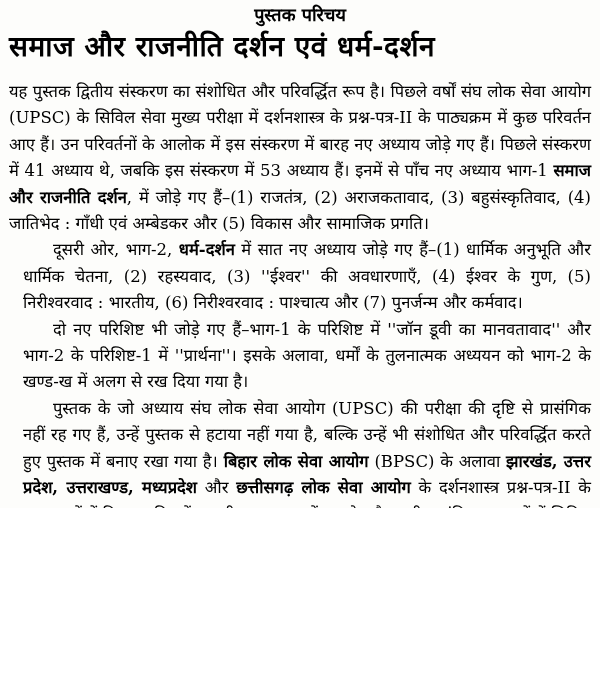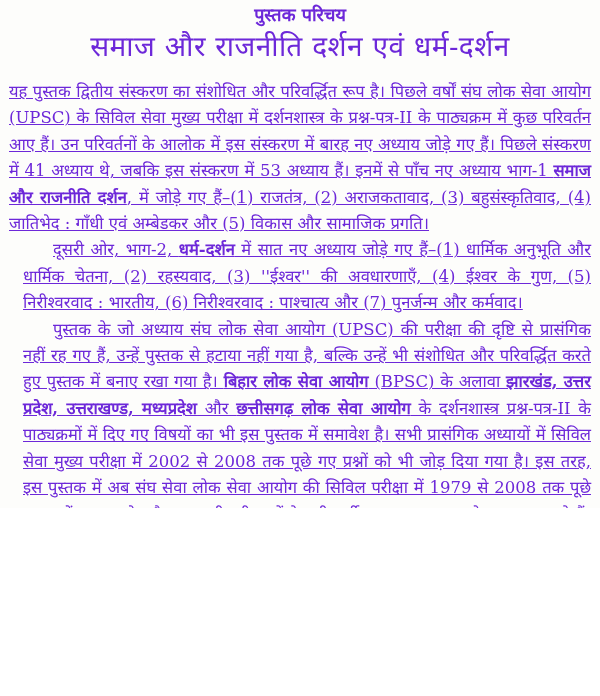--- a/index.html
+++ b/index.html
@@ -6,61 +6,61 @@
     margin: 0;
     padding: 0;
     background: #ffffff;
   }
   .page {
     position: relative;
     width: 600px;
     height: 508px;
     box-sizing: border-box;
     background: #fdfdfb;
-    color: #6d28d9;
+    color: #000000;
     font-family: "DejaVu Serif", "DejaVu Sans", serif;
     padding: 3px 9px 0 9px;
     overflow: hidden;
   }
   .kicker {
     text-align: center;
     font-weight: 700;
     font-size: 18px;
     line-height: 24px;
     margin: 0;
   }
   .title {
-    text-align: center;
-    font-weight: 400;
+    text-align: left;
+    font-weight: 700;
     font-size: 28px;
     line-height: 40px;
     margin: 0 0 12px 0;
     letter-spacing: 0.5px;
   }
   .body-text {
     font-size: 16.5px;
     line-height: 26.4px;
     text-align: justify;
   }
   .para {
     margin: 0;
-    text-decoration: underline;
   }
   .para.indent {
     text-indent: 30px;
     margin-left: 14px;
   }
   .para strong {
     font-weight: 700;
   }
 </style>
 </head>
 <body>
 
 <div class="page">
   <p class="kicker">पुस्तक परिचय</p>
   <h1 class="title">समाज और राजनीति दर्शन एवं धर्म-दर्शन</h1>
   <div class="body-text">
       <p class="para"><span>यह पुस्तक द्वितीय संस्करण का संशोधित और परिवर्द्धित रूप है। पिछले वर्षों संघ लोक सेवा आयोग (UPSC) के सिविल सेवा मुख्य परीक्षा में दर्शनशास्त्र के प्रश्न-पत्र-II के पाठ्यक्रम में कुछ परिवर्तन आए हैं। उन परिवर्तनों के आलोक में इस संस्करण में बारह नए अध्याय जोड़े गए हैं। पिछले संस्करण में 41 अध्याय थे, जबकि इस संस्करण में 53 अध्याय हैं। इनमें से पाँच नए अध्याय भाग-1 </span><strong>समाज और राजनीति दर्शन</strong><span>, में जोड़े गए हैं–(1) राजतंत्र, (2) अराजकतावाद, (3) बहुसंस्कृतिवाद, (4) जातिभेद : गाँधी एवं अम्बेडकर और (5) विकास और सामाजिक प्रगति।</span></p>
       <p class="para indent"><span>दूसरी ओर, भाग-2, </span><strong>धर्म-दर्शन</strong><span> में सात नए अध्याय जोड़े गए हैं–(1) धार्मिक अनुभूति और धार्मिक चेतना, (2) रहस्यवाद, (3) ''ईश्वर'' की अवधारणाएँ, (4) ईश्वर के गुण, (5) निरीश्वरवाद : भारतीय, (6) निरीश्वरवाद : पाश्चात्य और (7) पुनर्जन्म और कर्मवाद।</span></p>
+      <p class="para indent"><span>दो नए परिशिष्ट भी जोड़े गए हैं–भाग-1 के परिशिष्ट में ''जॉन डूवी का मानवतावाद'' और भाग-2 के परिशिष्ट-1 में ''प्रार्थना''। इसके अलावा, धर्मों के तुलनात्मक अध्ययन को भाग-2 के खण्ड-ख में अलग से रख दिया गया है।</span></p>
       <p class="para indent"><span>पुस्तक के जो अध्याय संघ लोक सेवा आयोग (UPSC) की परीक्षा की दृष्टि से प्रासंगिक नहीं रह गए हैं, उन्हें पुस्तक से हटाया नहीं गया है, बल्कि उन्हें भी संशोधित और परिवर्द्धित करते हुए पुस्तक में बनाए रखा गया है। </span><strong>बिहार लोक सेवा आयोग</strong><span> (BPSC) के अलावा </span><strong>झारखंड, उत्तर प्रदेश, उत्तराखण्ड, मध्यप्रदेश</strong><span> और </span><strong>छत्तीसगढ़ लोक सेवा आयोग</strong><span> के दर्शनशास्त्र प्रश्न-पत्र-II के पाठ्यक्रमों में दिए गए विषयों का भी इस पुस्तक में समावेश है। सभी प्रासंगिक अध्यायों में सिविल सेवा मुख्य परीक्षा में 2002 से 2008 तक पूछे गए प्रश्नों को भी जोड़ दिया गया है। इस तरह, इस पुस्तक में अब संघ सेवा लोक सेवा आयोग की सिविल परीक्षा में 1979 से 2008 तक पूछे गए प्रश्नों का समावेश है। इन सभी परीक्षाओं के परीक्षार्थी इस पुस्तक का इस्तेमाल कर सकते हैं। (BPSC) मुख्य परीक्षा में</span></p>
     </div>
 </div>
 
 </body></html>

